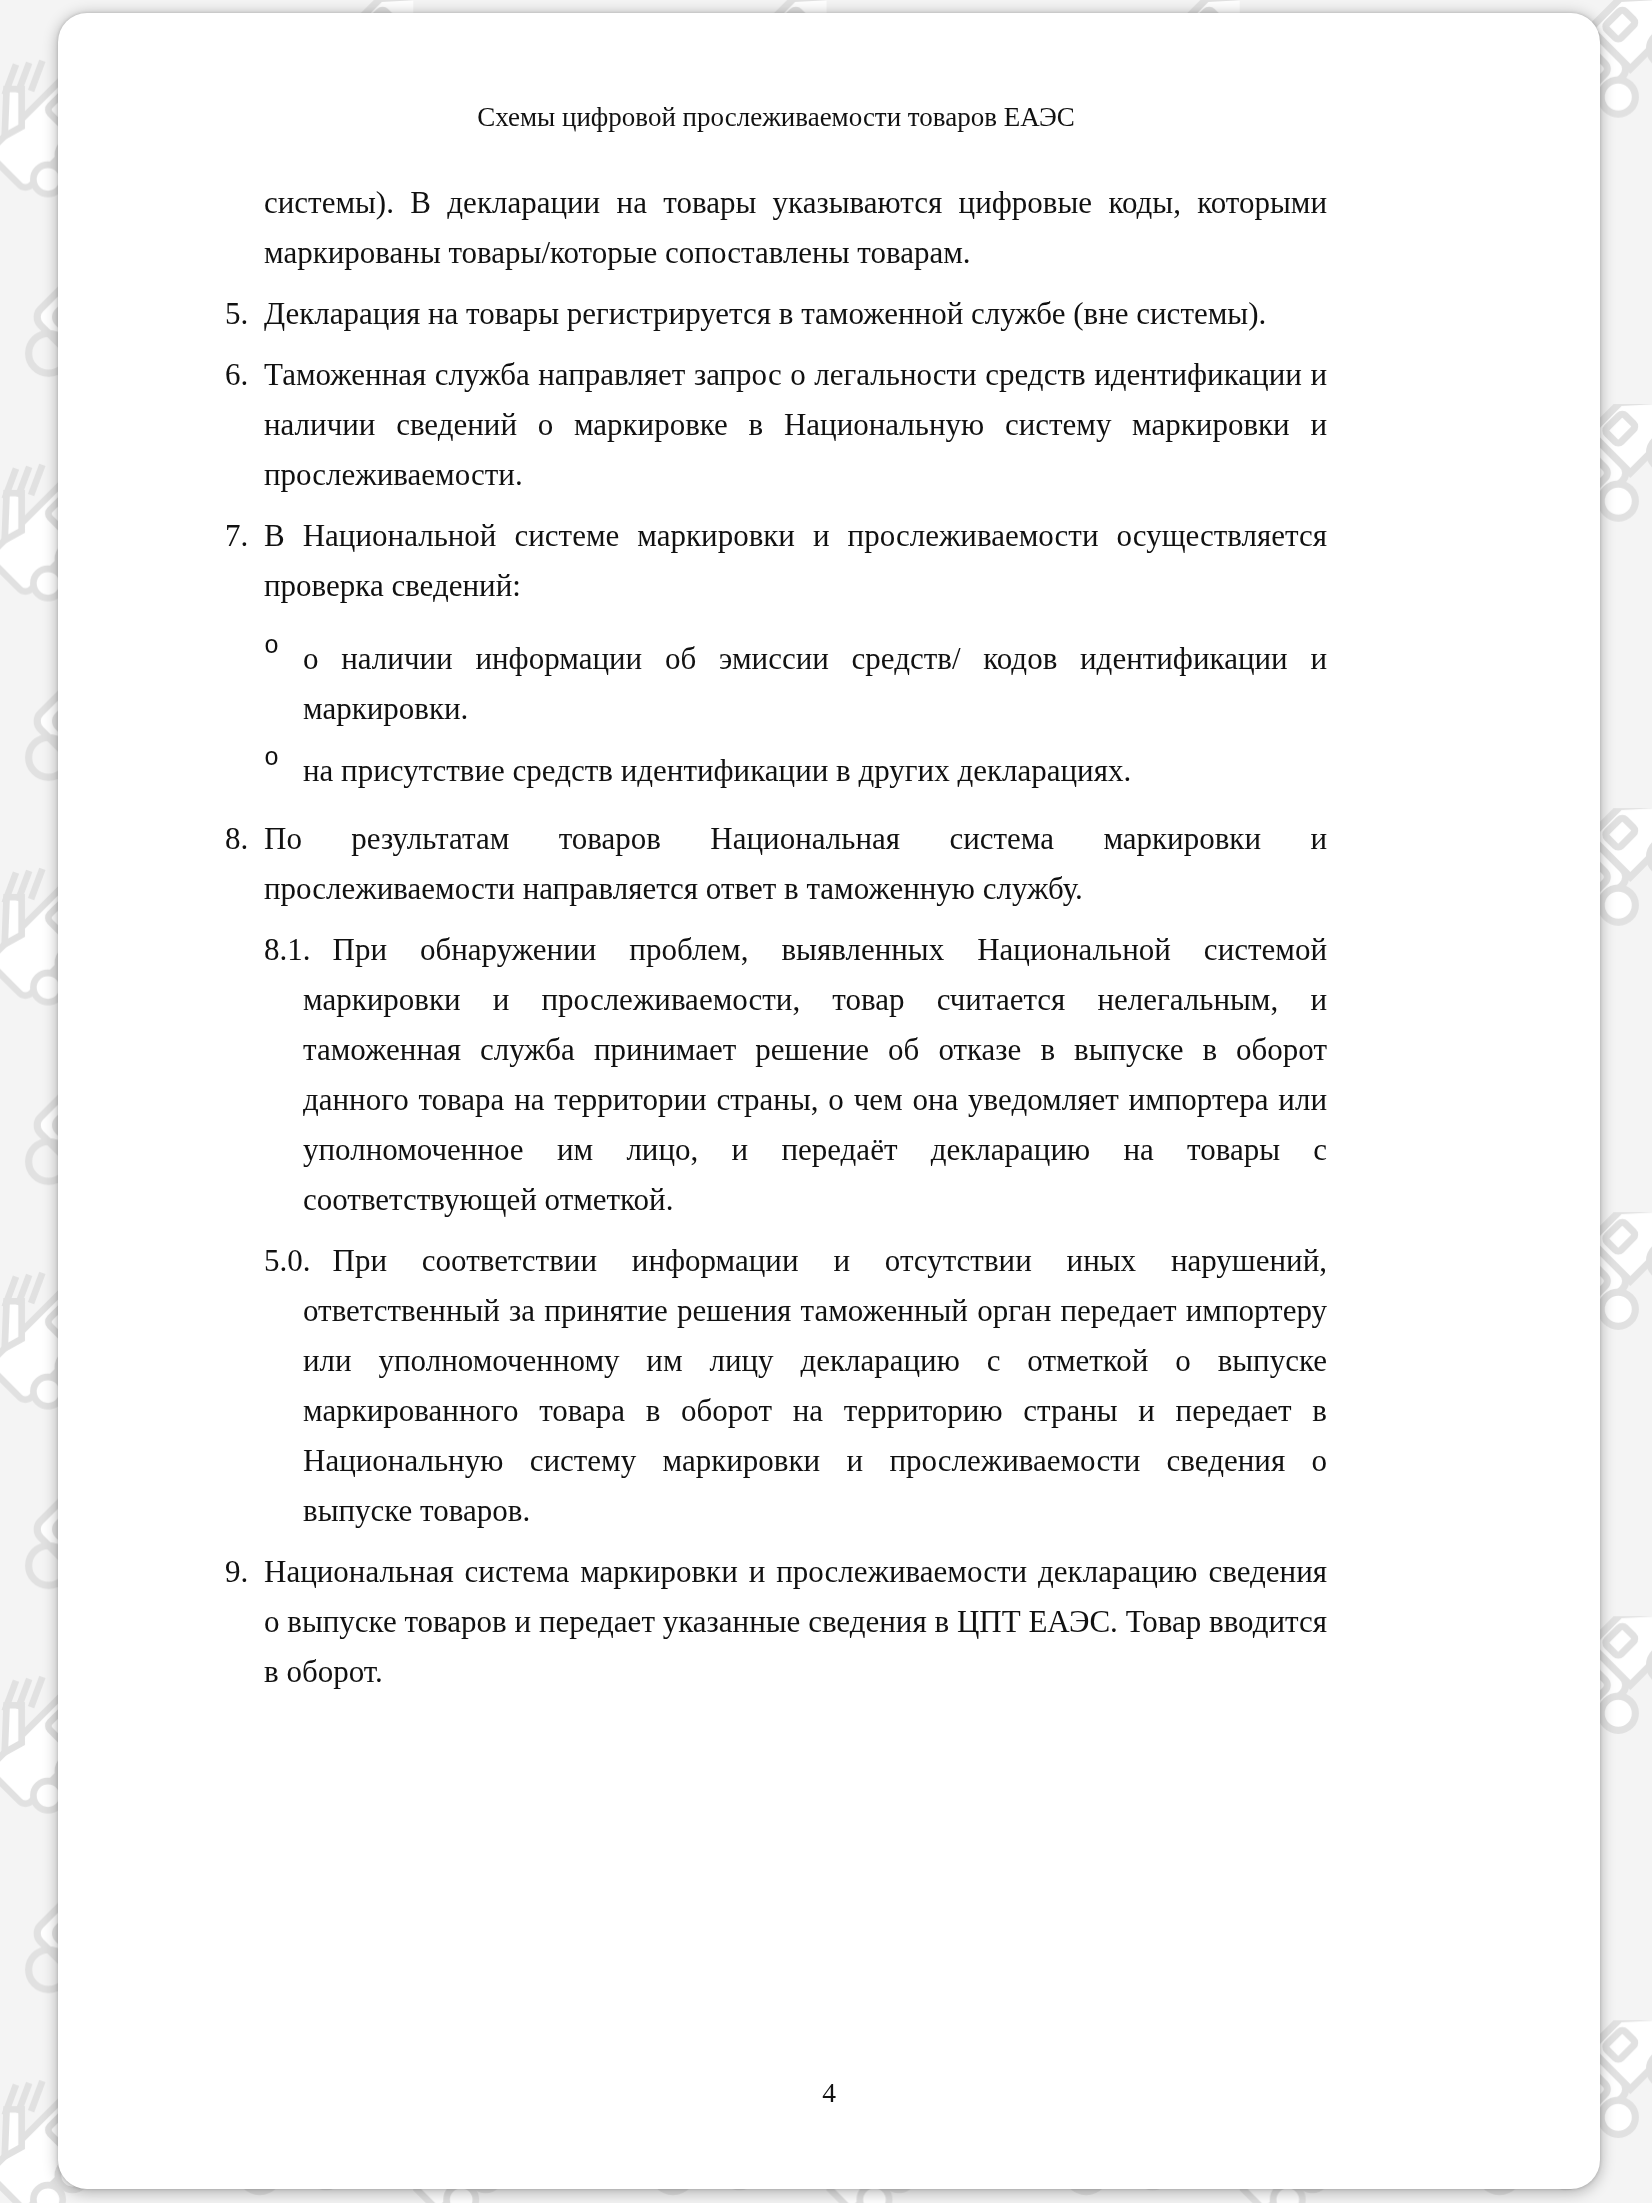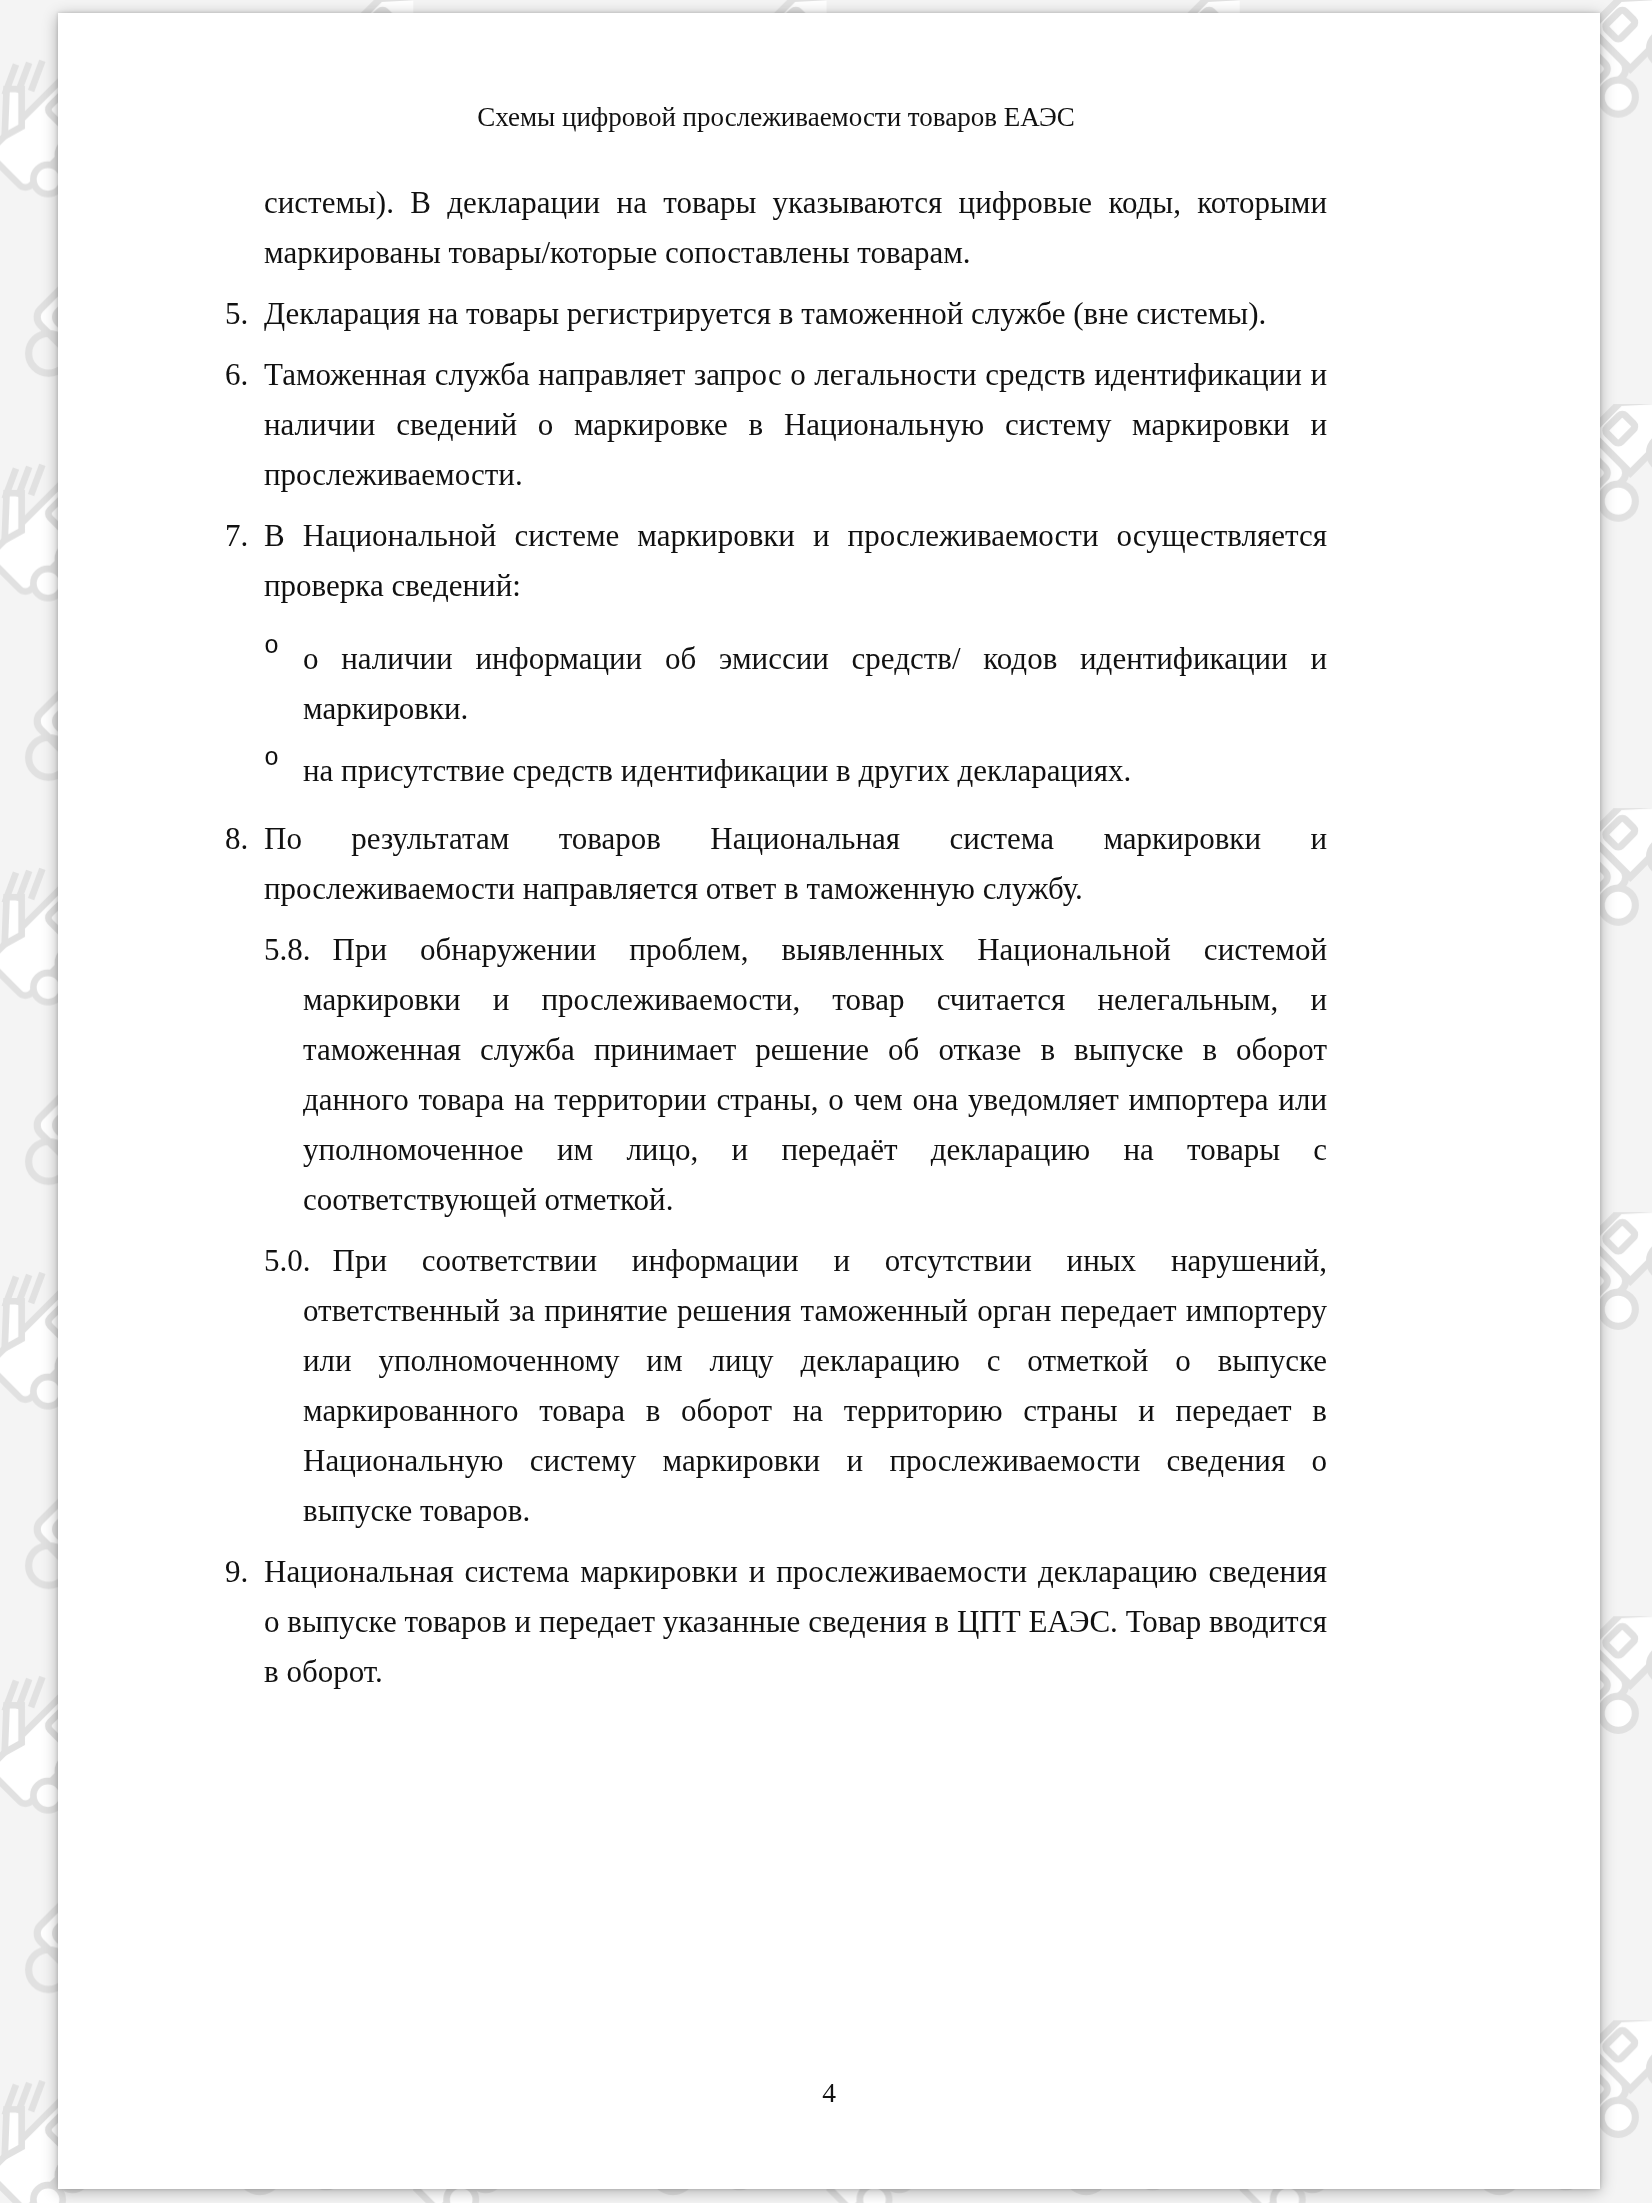--- a/index.html
+++ b/index.html
@@ -7,20 +7,21 @@
     width:1653px;height:2204px;position:relative;overflow:hidden;
     background:#f2f2f2;
     font-family:"Liberation Serif","DejaVu Serif",serif;
     color:#111;
   }
   .bg-svg{position:absolute;left:0;top:0;}
   .page{
     position:absolute;left:58px;top:13px;width:1542px;height:2176px;
     background:#ffffff;
     box-shadow:0 2.8px 14.7px rgba(0,0,0,0.30), 0 0 3.7px rgba(0,0,0,0.18);
+    border-radius:29px;
   }
   .content{
     position:absolute;left:167px;right:273px;top:0;
     font-size:31px;line-height:50px;
   }
   .doc-header{
     margin-top:88px;
     text-align:center;
     font-size:27px;line-height:33px;
     white-space:nowrap;
@@ -118,21 +119,21 @@
       </div>
     </div>
 
     <div class="item">
       <span class="num">8.</span>
       <div class="itext">По результатам товаров Национальная система маркировки и прослеживаемости направляется ответ в таможенную службу.</div>
     </div>
 
     <div class="subitems">
       <div class="subitem">
-        <span class="sublabel">5.8.</span><span>При обнаружении проблем, выявленных Национальной системой маркировки и прослеживаемости, товар считается нелегальным, и таможенная служба принимает решение об отказе в выпуске в оборот данного товара на территории страны, о чем она уведомляет импортера или уполномоченное им лицо, и передаёт декларацию на товары с соответствующей отметкой.</span>
+        <span class="sublabel">8.1.</span><span>При обнаружении проблем, выявленных Национальной системой маркировки и прослеживаемости, товар считается нелегальным, и таможенная служба принимает решение об отказе в выпуске в оборот данного товара на территории страны, о чем она уведомляет импортера или уполномоченное им лицо, и передаёт декларацию на товары с соответствующей отметкой.</span>
       </div>
       <div class="subitem">
         <span class="sublabel">5.0.</span><span>При соответствии информации и отсутствии иных нарушений, ответственный за принятие решения таможенный орган передает импортеру или уполномоченному им лицу декларацию с отметкой о выпуске маркированного товара в оборот на территорию страны и передает в Национальную систему маркировки и прослеживаемости сведения о выпуске товаров.</span>
       </div>
     </div>
 
     <div class="item">
       <span class="num">9.</span>
       <div class="itext">Национальная система маркировки и прослеживаемости декларацию сведения о выпуске товаров и передает указанные сведения в ЦПТ ЕАЭС. Товар вводится в оборот.</div>
     </div>

